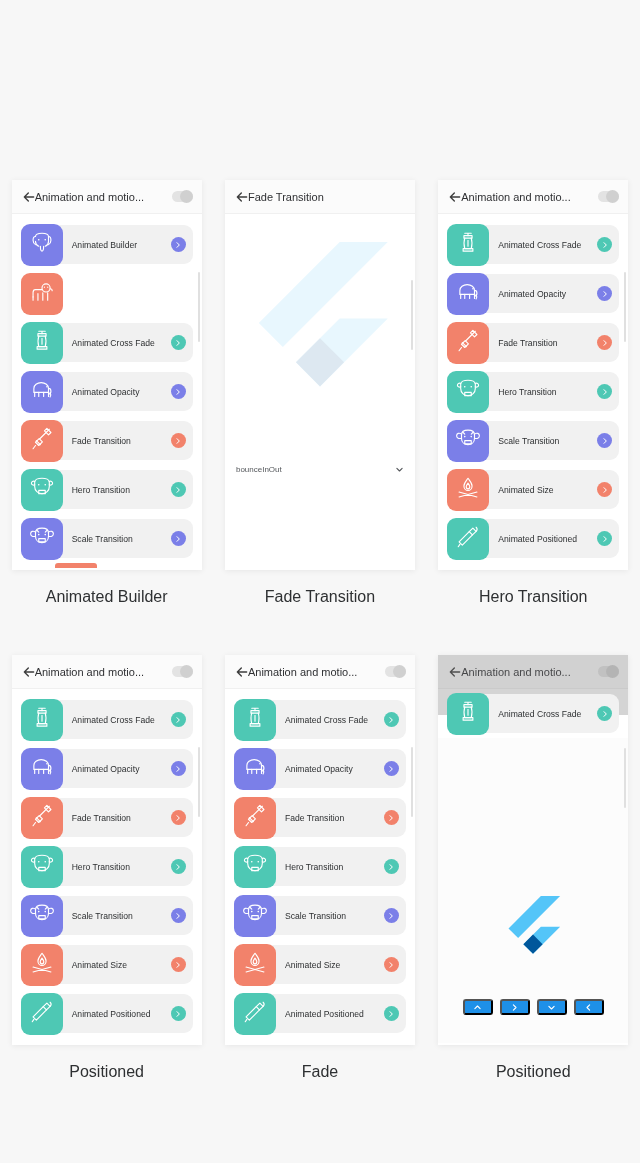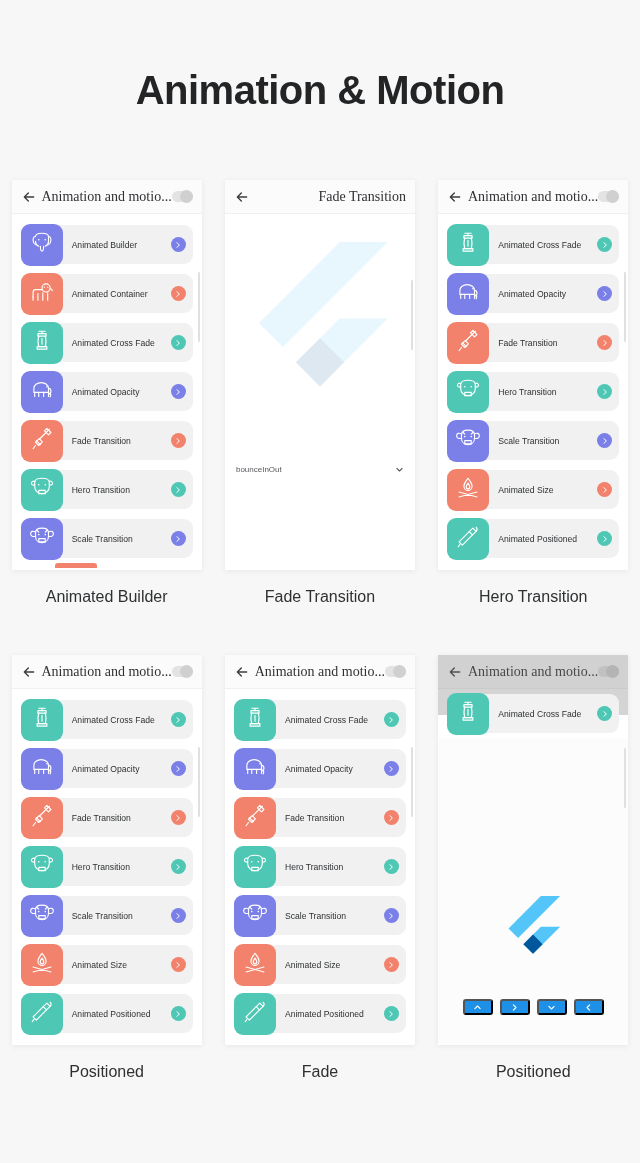--- a/index.html
+++ b/index.html
@@ -39,25 +39,24 @@
 
   .appbar {
     height: 34px; display: flex; align-items: center; gap: 0px;
     padding: 0 9px; background: #fbfbfb;
     border-bottom: 1px solid #f0f0f0;
     position: relative;
   }
   .back-icon { width: 16px; height: 16px; flex: 0 0 16px; color: #3d3d3d; }
   .back-icon svg { display: block; }
   .appbar-title {
-    flex: 1 1 auto; text-align: right;
-    font-size: 14px; color: #2f3033; font-weight: 400;
+    flex: 1 1 auto; text-align: left;
+    font-size: 11px; color: #2f3033; font-weight: 400;
     white-space: nowrap; overflow: hidden;
     margin-left: -2px;
-    font-family: Liberation Serif, serif;
   }
   .toggle {
     flex: 0 0 auto; width: 21px; height: 11px; border-radius: 6px;
     background: #e3e3e3; position: relative;
   }
   .toggle .knob {
     position: absolute; right: 0px; top: -1px;
     width: 13px; height: 13px; border-radius: 50%;
     background: #d0d0d0;
   }
@@ -128,21 +127,20 @@
 
   .caption {
     margin-top: 18px; font-size: 16px; color: #2e3032; font-weight: 400;
   }
 </style>
 </head>
 <body>
 
 <div class="page">
 
-  <div class="page-title">Animation &amp; Motion</div>
 
   <div class="grid-row row-top" id="row-top">
       <div class="cell">
         <div class="phone">
           <div class="appbar">
             <span class="back-icon">
               <svg viewBox="0 0 24 24" fill="none" xmlns="http://www.w3.org/2000/svg">
                 <path d="M19 12H5M5 12l6-6M5 12l6 6" stroke="currentColor" stroke-width="2" stroke-linecap="round" stroke-linejoin="round"></path>
               </svg>
             </span>
@@ -167,28 +165,20 @@
                     <path d="M24 8c2 0 3 2 3 4.5S25.5 17 24 18" stroke="#ffffff" stroke-width="1.4" fill="none" stroke-linecap="round" stroke-linejoin="round"></path>
                     <path d="M8 8c0-2.5 3.5-4 8-4s8 1.5 8 4v6c0 3-2 5-4 6" stroke="#ffffff" stroke-width="1.4" fill="none" stroke-linecap="round" stroke-linejoin="round"></path>
                     <path d="M8 14c0 3 2 5 4 6" stroke="#ffffff" stroke-width="1.4" fill="none" stroke-linecap="round" stroke-linejoin="round"></path>
                     <path d="M14 20c0 4 .5 6 2 6s2-2 2-6" stroke="#ffffff" stroke-width="1.4" fill="none" stroke-linecap="round" stroke-linejoin="round"></path>
                     <circle cx="12" cy="12" r="1" fill="#fff"></circle>
                     <circle cx="20" cy="12" r="1" fill="#fff"></circle>
                   </svg></span>
               </div>
             </div>
             <div class="list-item">
-              <div class="item-body">
-                <span class="item-label">Animated Container</span>
-                <span class="chev" style="background:#f2826b">
-                  <svg viewBox="0 0 24 24" fill="none" xmlns="http://www.w3.org/2000/svg">
-                    <path d="M9 5l7 7-7 7" stroke="currentColor" stroke-width="3" stroke-linecap="round" stroke-linejoin="round"></path>
-                  </svg>
-                </span>
-              </div>
               <div class="tile" style="background:#f2826b">
                 <span><svg viewBox="0 0 32 32" fill="none" xmlns="http://www.w3.org/2000/svg">
                     <circle cx="21" cy="11" r="5" stroke="#ffffff" stroke-width="1.4" fill="none" stroke-linecap="round" stroke-linejoin="round"></circle>
                     <path d="M16 13H8c-2 0-3 1.5-3 3.5V22" stroke="#ffffff" stroke-width="1.4" fill="none" stroke-linecap="round" stroke-linejoin="round"></path>
                     <path d="M5 22v4M11 18v8M17 17v9M23 17v9" stroke="#ffffff" stroke-width="1.4" fill="none" stroke-linecap="round" stroke-linejoin="round"></path>
                     <path d="M26 12c1.5 0 2.5 1 2.5 2.5" stroke="#ffffff" stroke-width="1.4" fill="none" stroke-linecap="round" stroke-linejoin="round"></path>
                     <circle cx="19" cy="10" r=".8" fill="#fff"></circle>
                     <circle cx="23" cy="10" r=".8" fill="#fff"></circle>
                   </svg></span>
               </div>

